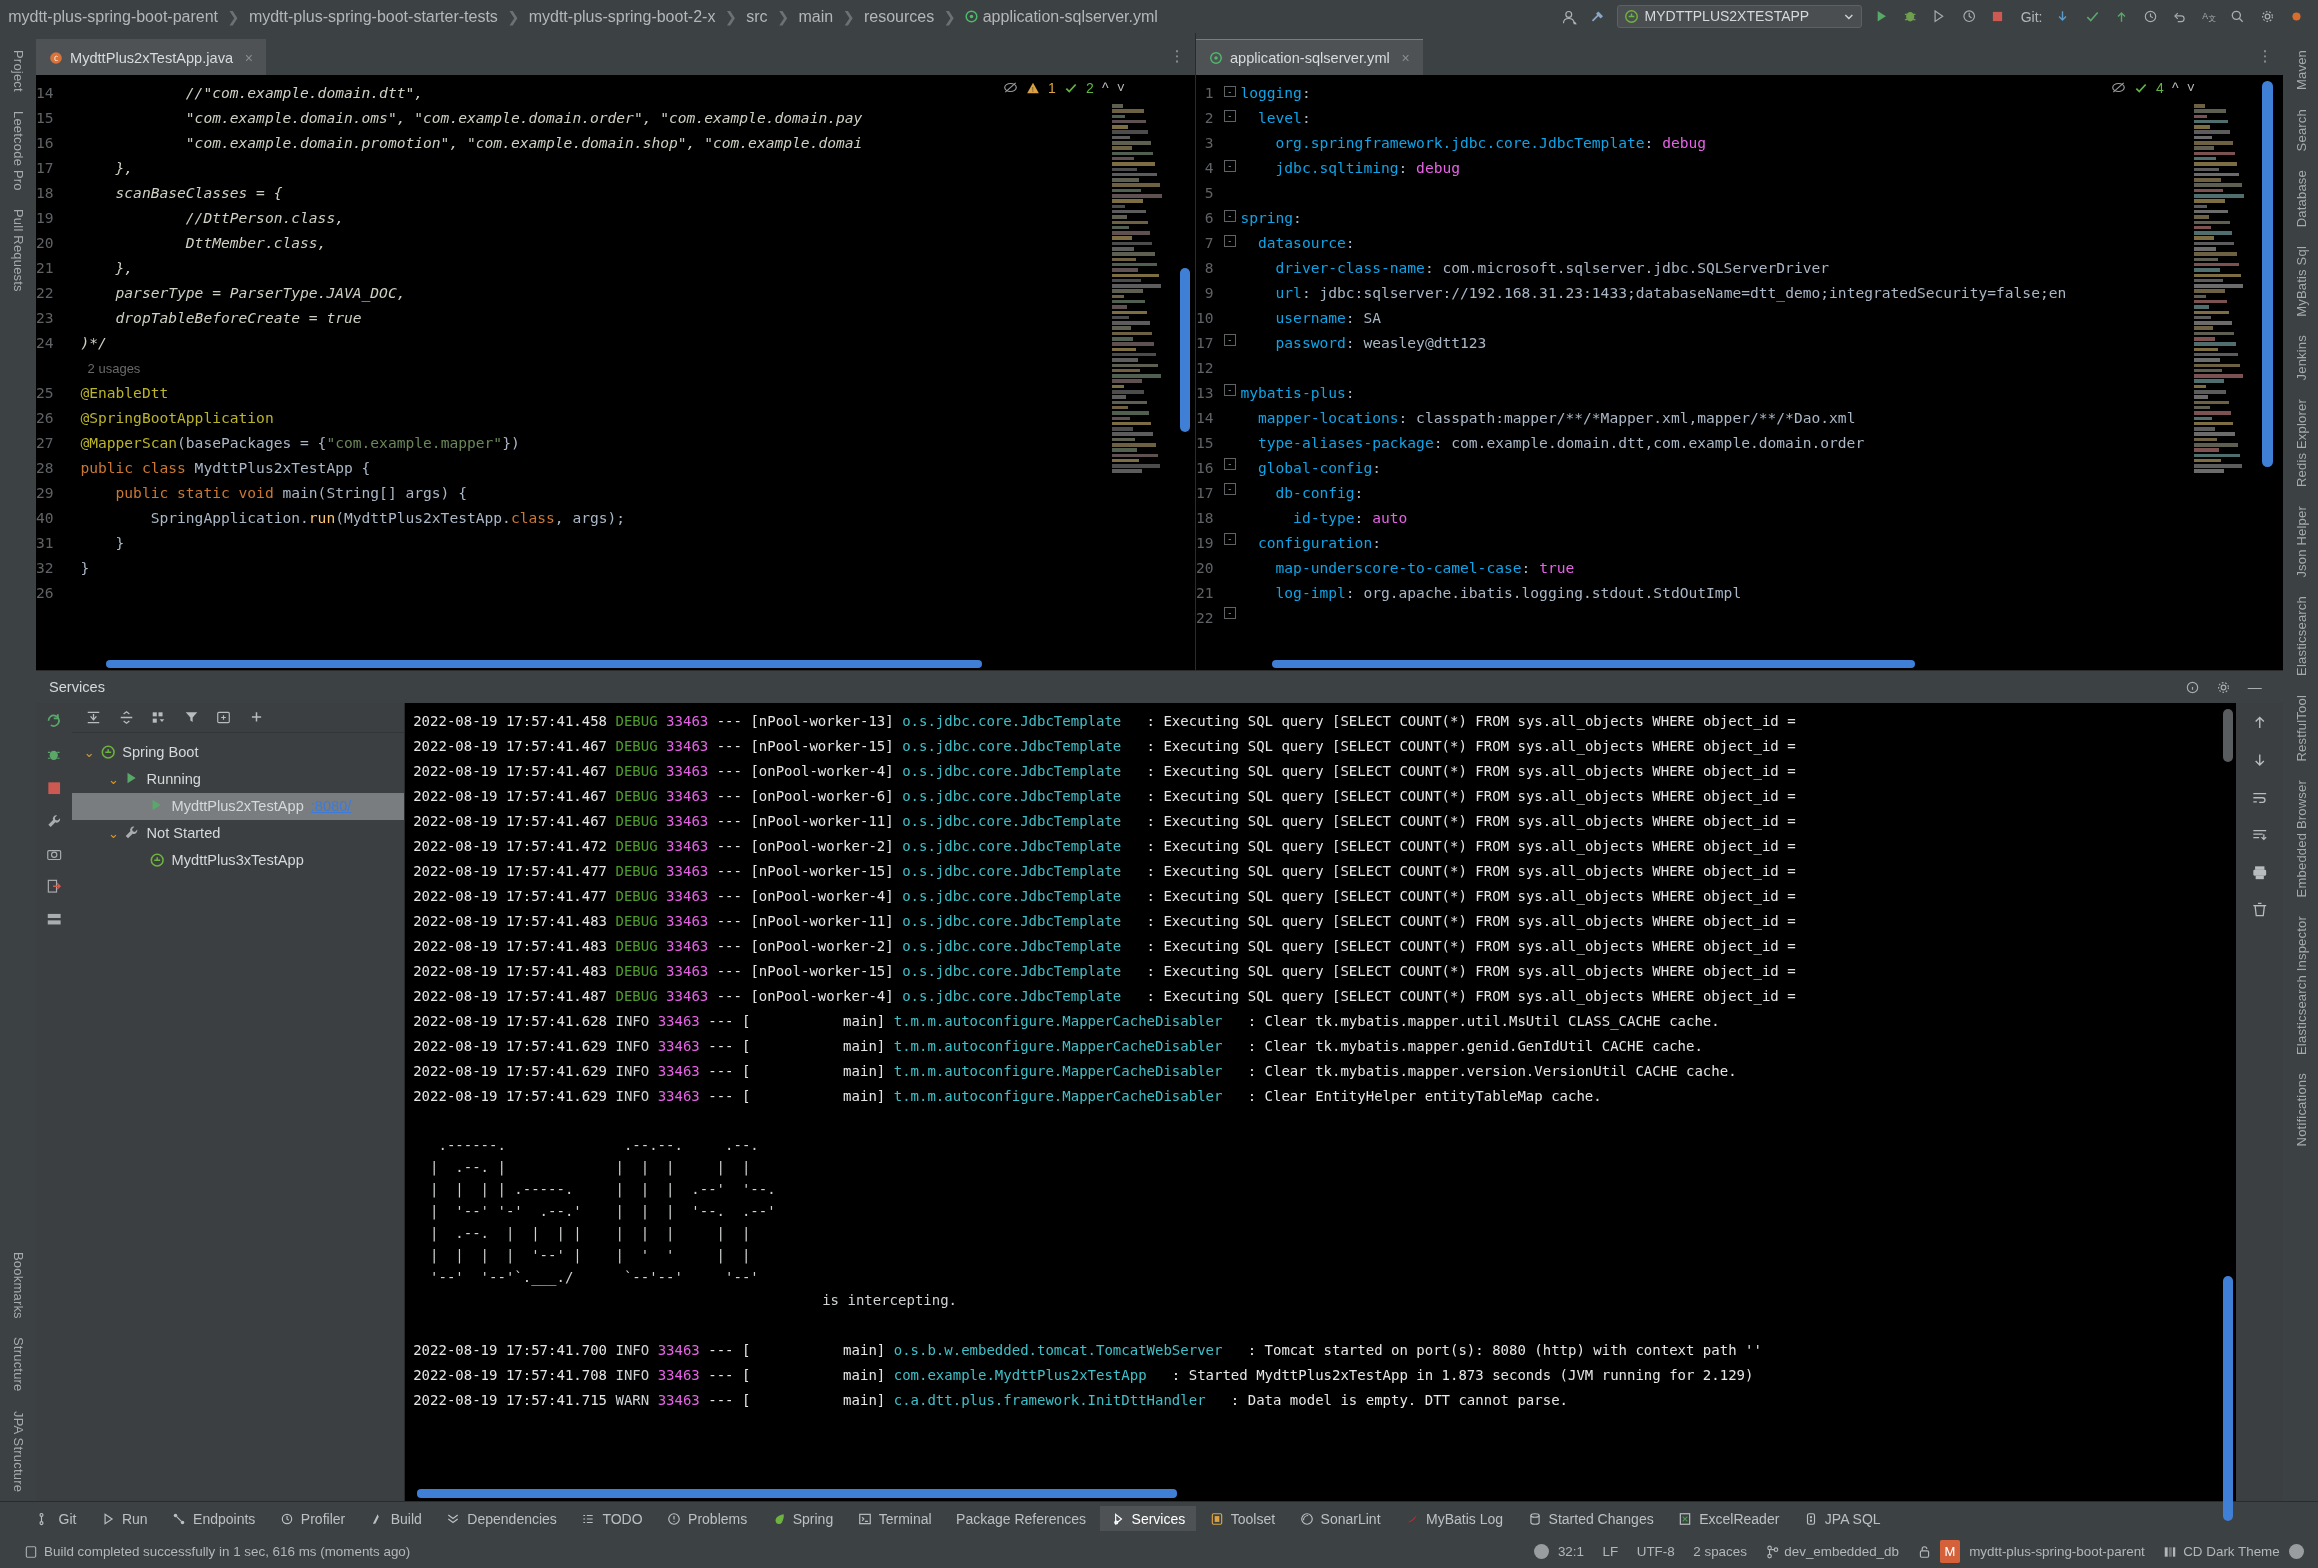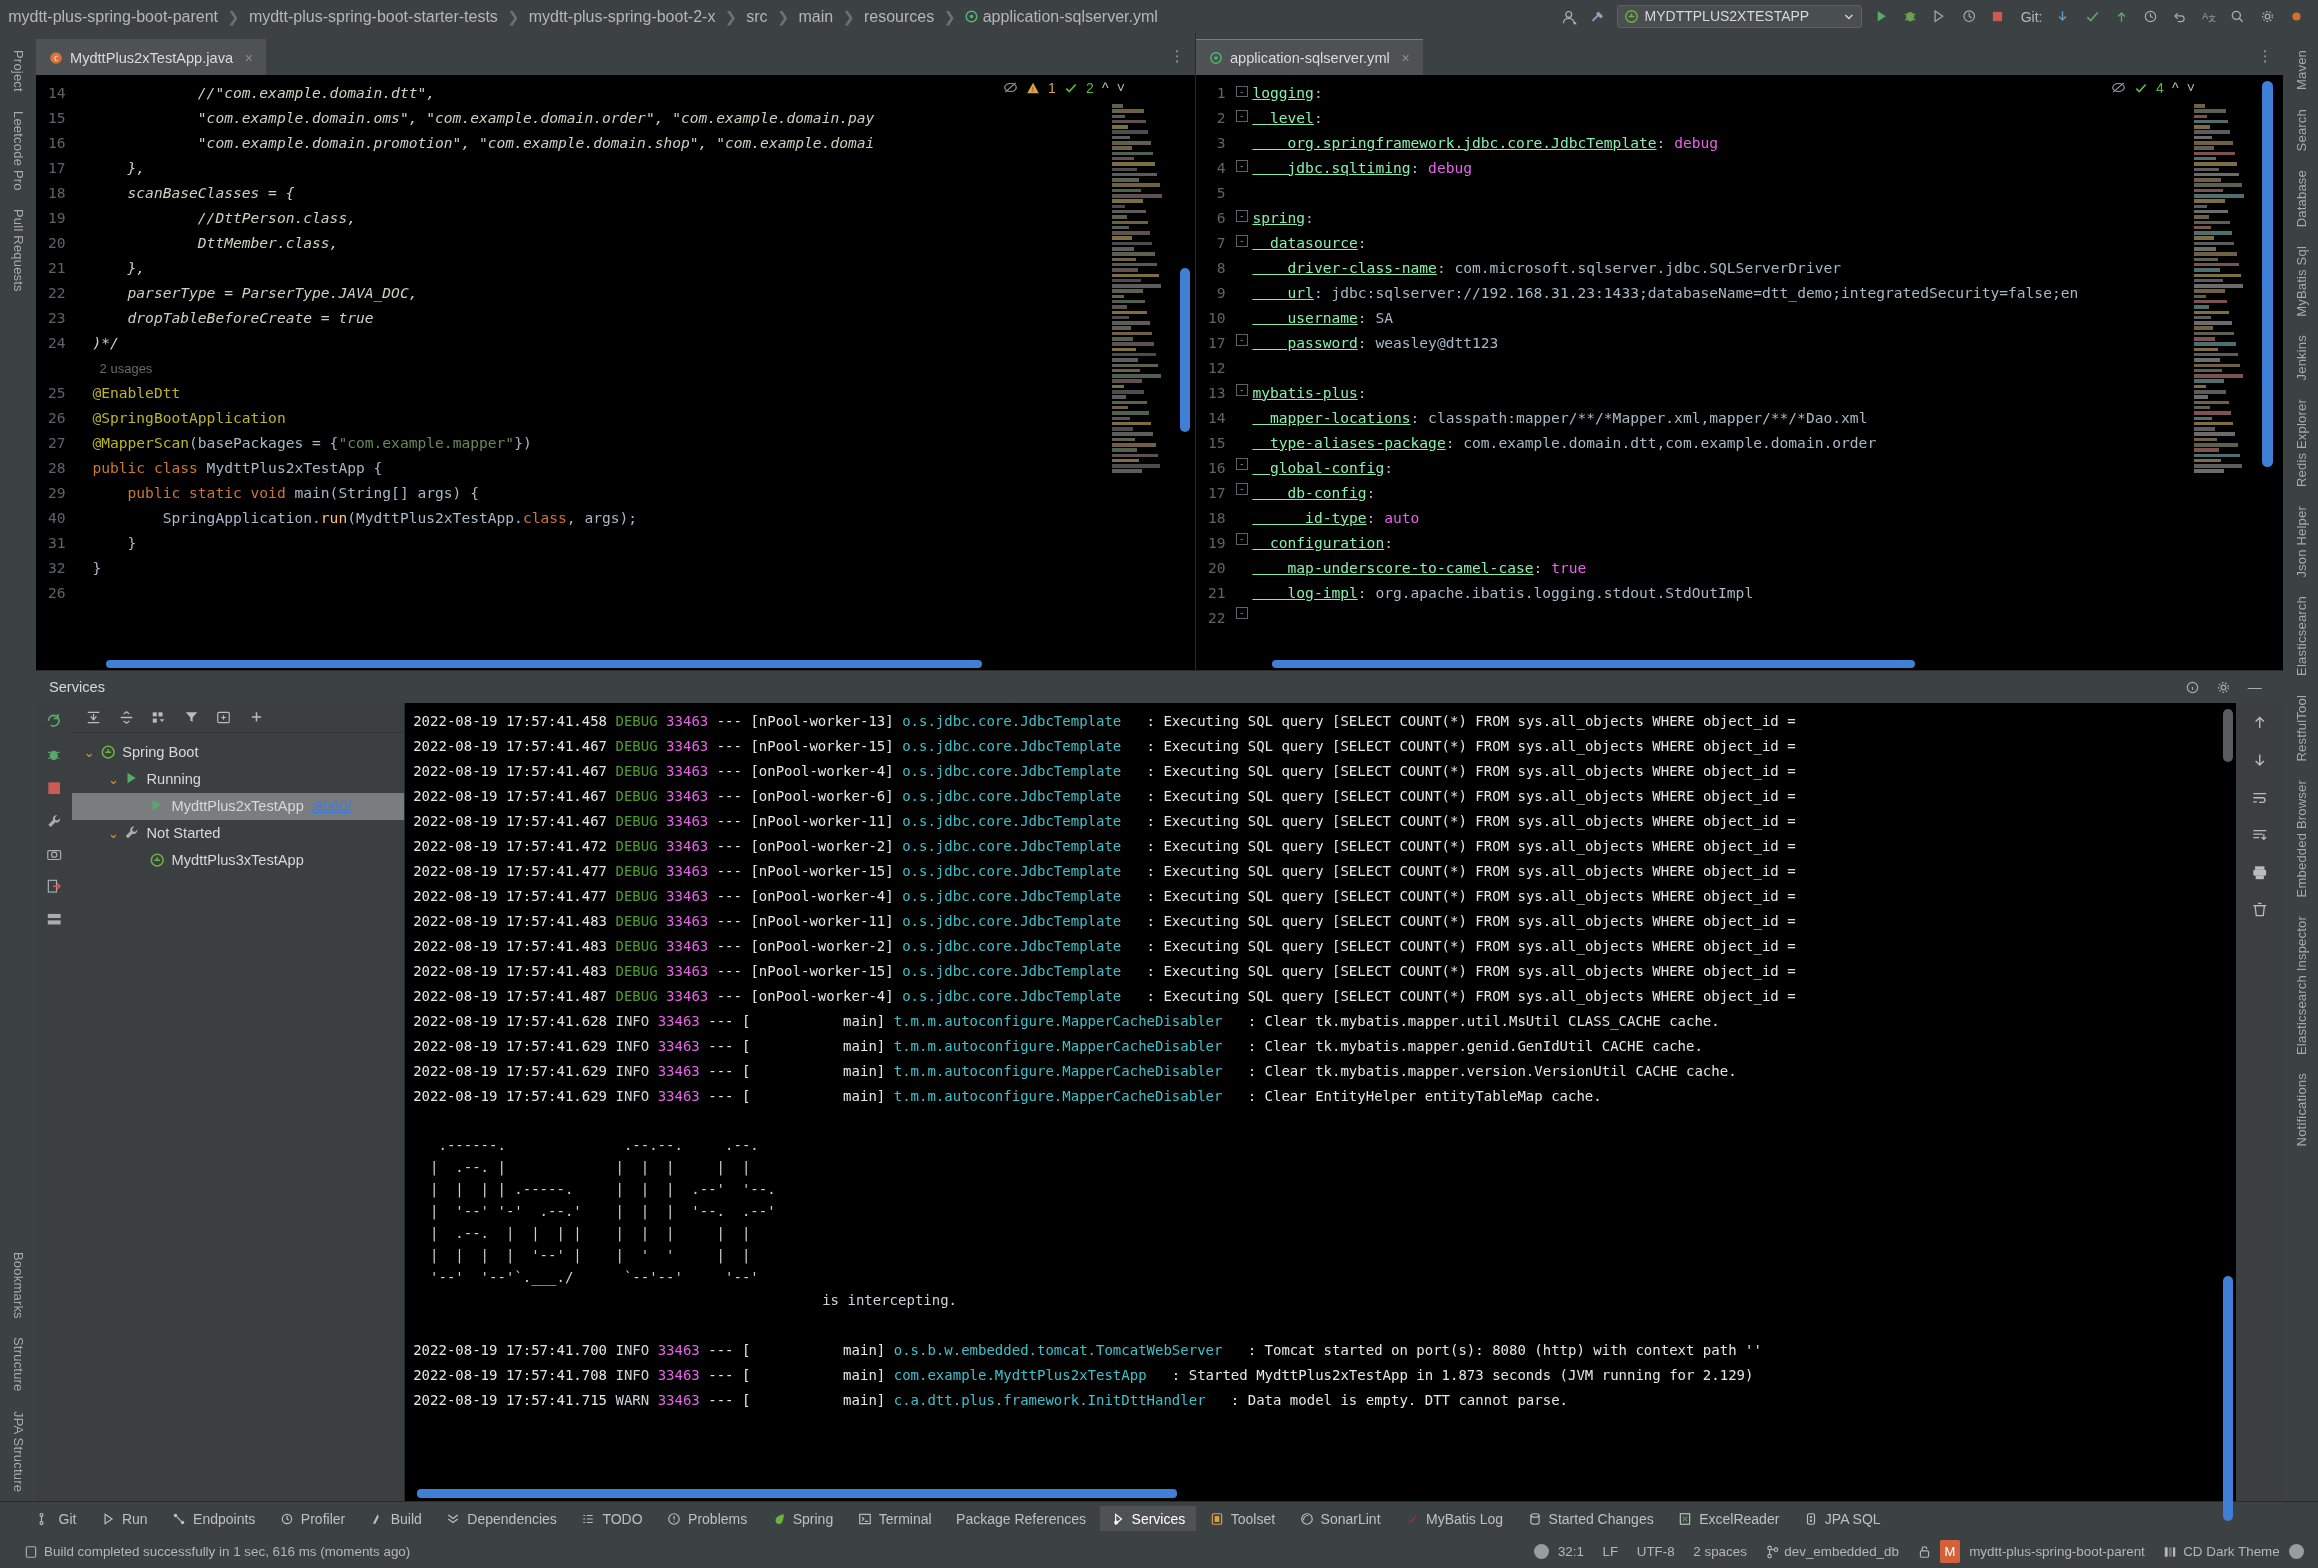--- a/index.html
+++ b/index.html
@@ -37,42 +37,42 @@
   .epane.left{flex:0 0 1160px;border-right:0.6px solid #2b2b2b;}
   .epane.right{flex:1;}
   .tabstrip{height:42px;background:#3c4143;display:flex;align-items:flex-end;position:relative;}
   .tab{height:36px;display:flex;align-items:center;padding:0 13px;font-size:14.6px;background:#4e5254;color:#d8dbdd;border-top:1.8px solid transparent;}
   .tab .ticon{width:14px;height:14px;margin-right:7px;}
   .tab .tclose{margin-left:11.7px;color:#8a8e90;font-size:14px;}
   .tabstrip .strip-spacer{flex:1;}
   .kebab{color:#9a9e9f;font-size:15px;padding:0 10.5px 10.5px 10.5px;}
 
   .codewrap{flex:1;display:flex;position:relative;overflow:hidden;background:#000;}
-  .gutter{flex:0 0 auto;background:#000;color:#606366;font-family:"DejaVu Sans Mono",monospace;font-size:14.6px;text-align:right;padding-top:4.7px;user-select:none;margin-left:12px;}
+  .gutter{flex:0 0 auto;background:#000;color:#606366;font-family:"DejaVu Sans Mono",monospace;font-size:14.6px;text-align:right;padding-top:4.7px;user-select:none;}
   .gutter div{height:25px;line-height:25px;padding-right:5.8px;}
   .codecol{flex:1;position:relative;overflow:hidden;font-family:"DejaVu Sans Mono",monospace;font-size:14.6px;padding-top:4.7px;white-space:pre;}
   .codecol div{height:25px;line-height:25px;}
   .foldcol{flex:0 0 21px;background:#000;position:relative;}
   .foldmark{position:absolute;left:4.7px;width:11.7px;height:11.7px;border:0.6px solid #606366;color:#9aa;font-size:9.3px;line-height:10.5px;text-align:center;}
 
   .insp{position:absolute;top:4.7px;right:70px;display:flex;align-items:center;gap:8.2px;font-size:14px;font-family:"Liberation Sans",sans-serif;z-index:5;}
   .insp .warn{color:#d9a343;}
   .insp .ok{color:#62b543;}
   .minimap{position:absolute;top:29px;right:27px;width:56px;bottom:23.4px;opacity:.9;z-index:4;}
   .mmrow{height:3.5px;margin-bottom:1.8px;}
   .scrollmark{position:absolute;right:4.7px;width:10.5px;background:#3f7fd6;border-radius:5.3px;z-index:6;}
   .hscroll{position:absolute;left:70px;bottom:2.3px;height:8.2px;background:#3f7fd6;border-radius:4.1px;z-index:7;}
 
   
   .c-cmt{color:#cfcfc2;font-style:italic;}
   .c-kw{color:#cc7832;}
   .c-str{color:#6a8759;}
   .c-ann{color:#bbb529;}
   .c-plain{color:#a9b7c6;}
-  .c-key{color:#86efac;text-decoration:underline;}
+  .c-key{color:#0ea5e9;}
   .c-val{color:#a9b7c6;}
   .c-mag{color:#e862e8;}
   .c-yellow{color:#ffc66d;}
   .c-usage{color:#6a6a6a;font-family:"Liberation Sans",sans-serif;font-size:13px;}
 
   
   .servhdr{height:33px;background:#3c4143;display:flex;align-items:center;padding:0 13px;font-size:14.6px;color:#d6d9db;border-top:0.6px solid #2b2b2b;}
   .servhdr .sp{flex:1;}
   .servhdr .hi{margin:0 8.2px;color:#a9adb0;font-size:14px;}
   .svcs{flex:1;display:flex;min-height:0;background:#3c3f41;}

